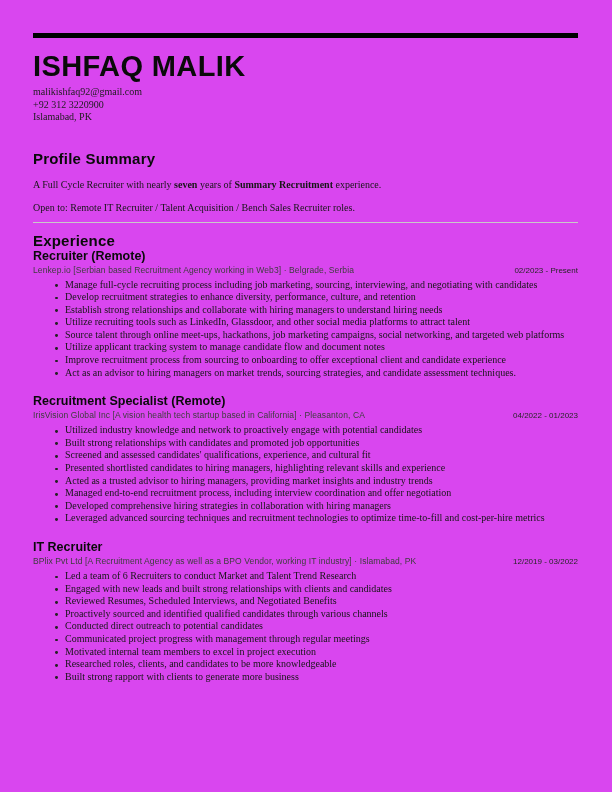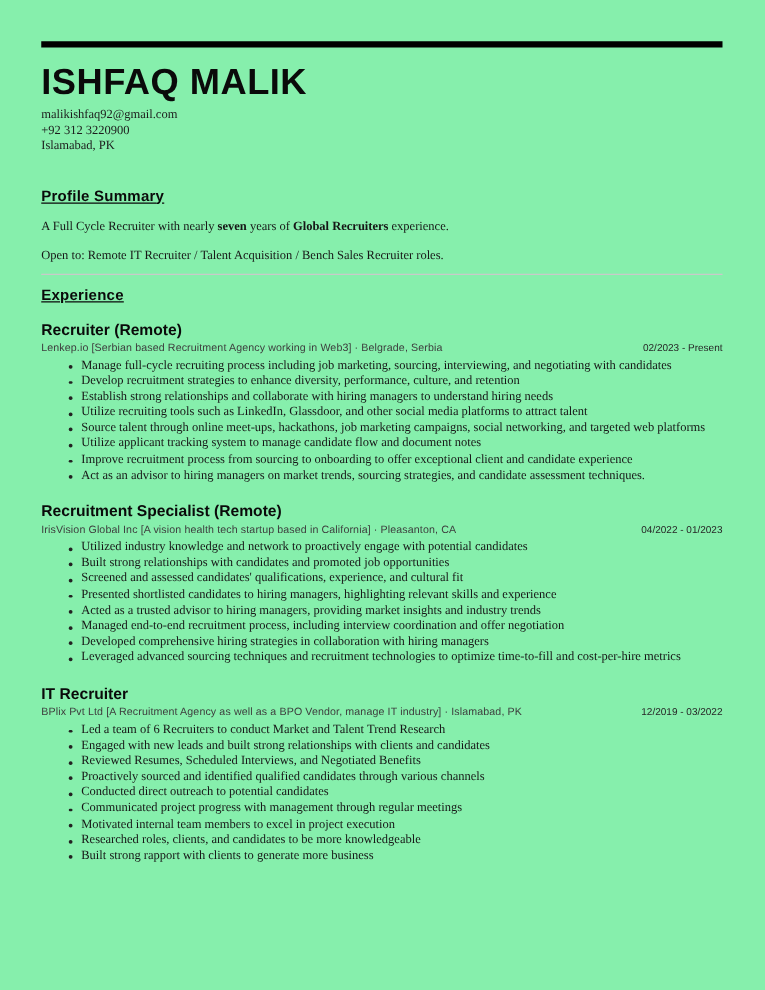--- a/index.html
+++ b/index.html
@@ -2,21 +2,21 @@
 <html><head>
 <meta charset="utf-8">
 <style>
   html, body { margin: 0; padding: 0; background: #ffffff; }
   .page {
     position: relative;
     width: 612px;
     height: 792px;
     box-sizing: border-box;
     padding: 33px 34px 0 33px;
-    background: #86efac;
+    background: #d946ef;
     font-family: "Liberation Serif", serif;
     color: #161616;
     overflow: hidden;
   }
   .top-bar {
     height: 5px;
     background: #000000;
     margin-bottom: 12px;
   }
   .person-name {
@@ -28,41 +28,40 @@
     margin: 0 0 4px 0;
     color: #0a0a0a;
   }
   .contact-line {
     font-size: 10px;
     line-height: 12.5px;
     color: #1c1c1c;
   }
   .section-heading {
     font-family: "Liberation Sans", sans-serif;
-    font-size: 12px;
+    font-size: 15px;
     font-weight: 700;
     letter-spacing: 0.2px;
     color: #0a0a0a;
     margin: 26px 0 0 0;
-    text-decoration: underline;
   }
   .section-heading.experience { margin-top: 9px; }
   .summary-para {
     font-size: 10px;
     line-height: 12px;
     margin: 11px 0 0 0;
   }
   .summary-para.first { margin-top: 12px; }
   .summary-para strong { font-weight: 700; }
   .divider {
     border: none;
     border-top: 1px solid #c9c9c9;
     margin: 8px 0 0 0;
   }
-  .job { margin-top: 14px; }
+  .job { }
   .job + .job { margin-top: 15px; }
   .job-title {
     font-family: "Liberation Sans", sans-serif;
     font-size: 12.5px;
     font-weight: 700;
     line-height: 15px;
     color: #0a0a0a;
     margin: 0 0 1px 0;
   }
   .job-meta {
@@ -117,21 +116,21 @@
   <h1 class="person-name">ISHFAQ MALIK</h1>
 
   <div class="contact">
     <div class="contact-line">malikishfaq92@gmail.com</div>
     <div class="contact-line">+92 312 3220900</div>
     <div class="contact-line">Islamabad, PK</div>
   </div>
 
   <h2 class="section-heading">Profile Summary</h2>
 
-  <p class="summary-para first"><span>A Full Cycle Recruiter with nearly </span><strong>seven</strong><span> years of </span><strong>Global Recruiters</strong><span> experience.</span></p>
+  <p class="summary-para first"><span>A Full Cycle Recruiter with nearly </span><strong>seven</strong><span> years of </span><strong>Summary Recruitment</strong><span> experience.</span></p>
 
   <p class="summary-para">Open to: Remote IT Recruiter / Talent Acquisition / Bench Sales Recruiter roles.</p>
 
 
   <hr class="divider">
 
   <h2 class="section-heading experience">Experience</h2>
 
   <section class="job">
     <h3 class="job-title">Recruiter (Remote)</h3>
@@ -165,21 +164,21 @@
       <li>Acted as a trusted advisor to hiring managers, providing market insights and industry trends</li>
       <li>Managed end-to-end recruitment process, including interview coordination and offer negotiation</li>
       <li>Developed comprehensive hiring strategies in collaboration with hiring managers</li>
       <li>Leveraged advanced sourcing techniques and recruitment technologies to optimize time-to-fill and cost-per-hire metrics</li>
     </ul>
   </section>
 
   <section class="job">
     <h3 class="job-title">IT Recruiter</h3>
     <div class="job-meta">
-      <span class="job-company">BPlix Pvt Ltd [A Recruitment Agency as well as a BPO Vendor, manage IT industry] · Islamabad, PK</span>
+      <span class="job-company">BPlix Pvt Ltd [A Recruitment Agency as well as a BPO Vendor, working IT industry] · Islamabad, PK</span>
       <span class="job-dates">12/2019 - 03/2022</span>
     </div>
     <ul class="bullets">
       <li>Led a team of 6 Recruiters to conduct Market and Talent Trend Research</li>
       <li>Engaged with new leads and built strong relationships with clients and candidates</li>
       <li>Reviewed Resumes, Scheduled Interviews, and Negotiated Benefits</li>
       <li>Proactively sourced and identified qualified candidates through various channels</li>
       <li>Conducted direct outreach to potential candidates</li>
       <li>Communicated project progress with management through regular meetings</li>
       <li>Motivated internal team members to excel in project execution</li>

